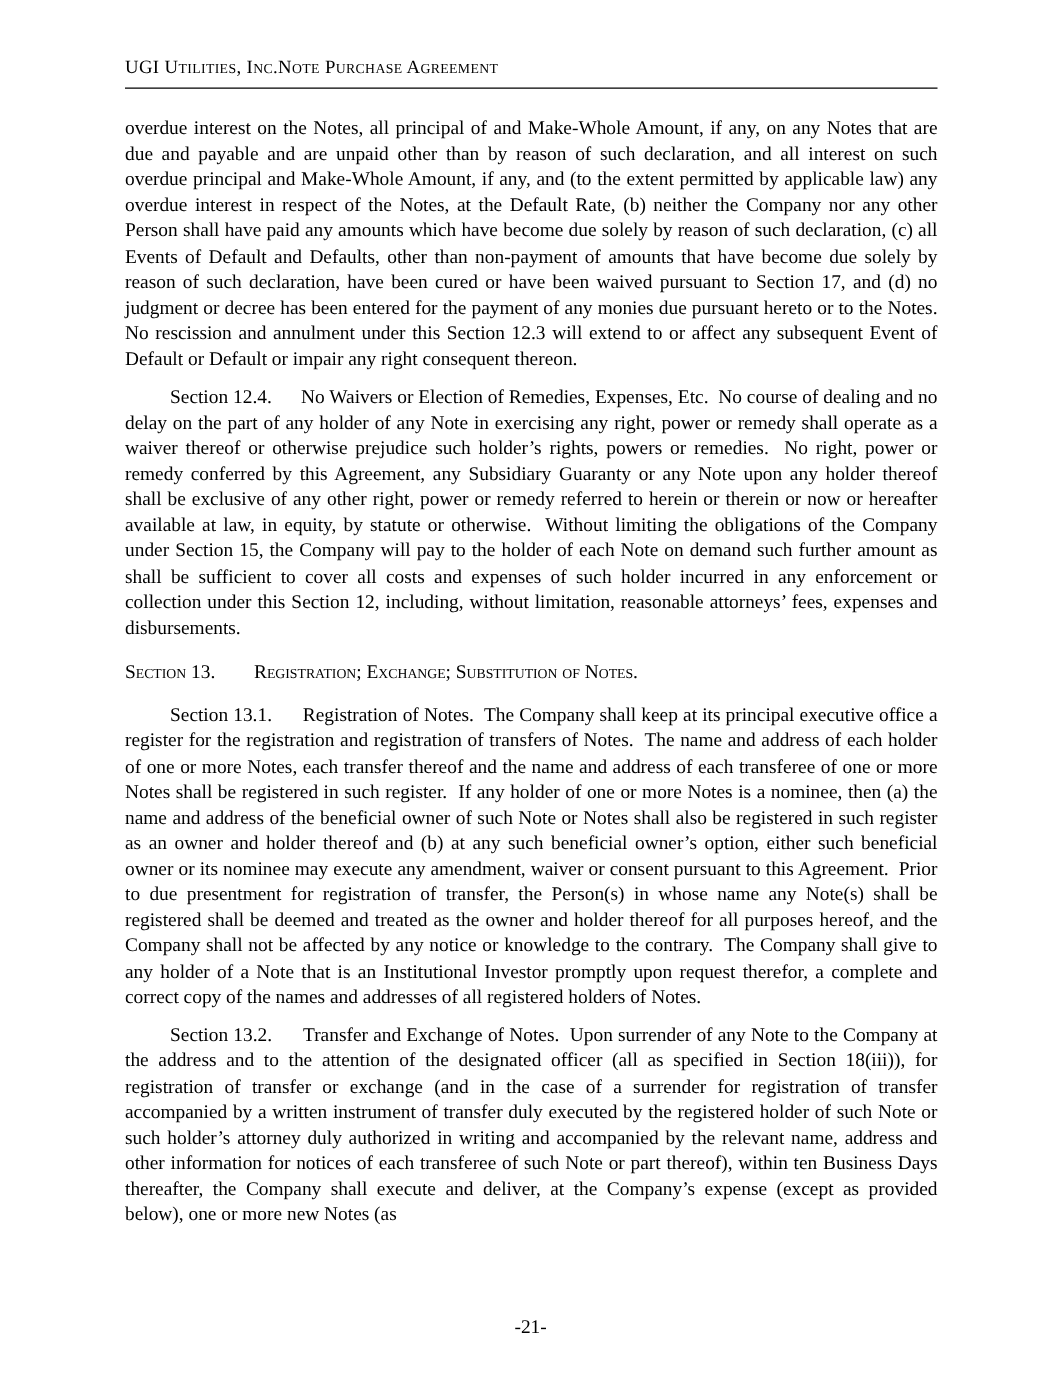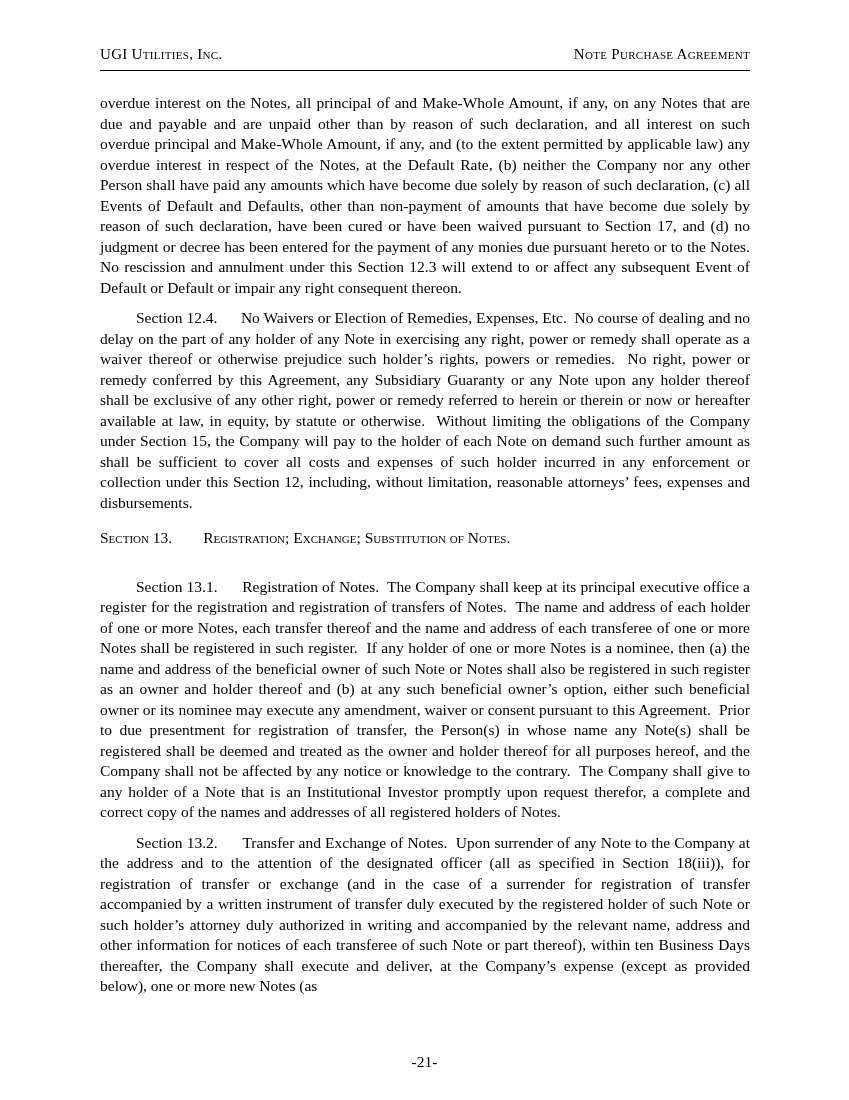--- a/index.html
+++ b/index.html
@@ -8,35 +8,35 @@
     background: #ffffff; color: #000000;
     font-family: "Liberation Serif", serif;
     position: relative; overflow: hidden;
   }
   .page {
     position: absolute; inset: 0;
     padding: 46px 99px 0 100px;
     box-sizing: border-box;
   }
   .header {
-    display: flex; justify-content: space-between; align-items: baseline;
+    display: flex; align-items: baseline;
     font-size: 15px; font-variant: small-caps; letter-spacing: 0.3px;
     padding-bottom: 7px; border-bottom: 1.3px solid #000;
   }
   .doc-body {
     margin-top: 22px;
     font-size: 15.5px; line-height: 20.5px;
     text-align: justify;
   }
   p.para {
     margin: 0 0 10px 0;
     white-space: pre-wrap;
   }
   p.para.indent { text-indent: 36px; }
-  p.para.heading { margin-top: 15px; margin-bottom: 28px; }
+  p.para.heading { margin-top: 15px; margin-bottom: 14px; }
   .bold { font-weight: normal; }
   .smallcaps { font-variant: small-caps; }
   .footer {
     position: absolute; left: 0; right: 0; top: 1053px;
     text-align: center; font-size: 15.5px;
   }
 </style>
 </head>
 <body>
 

